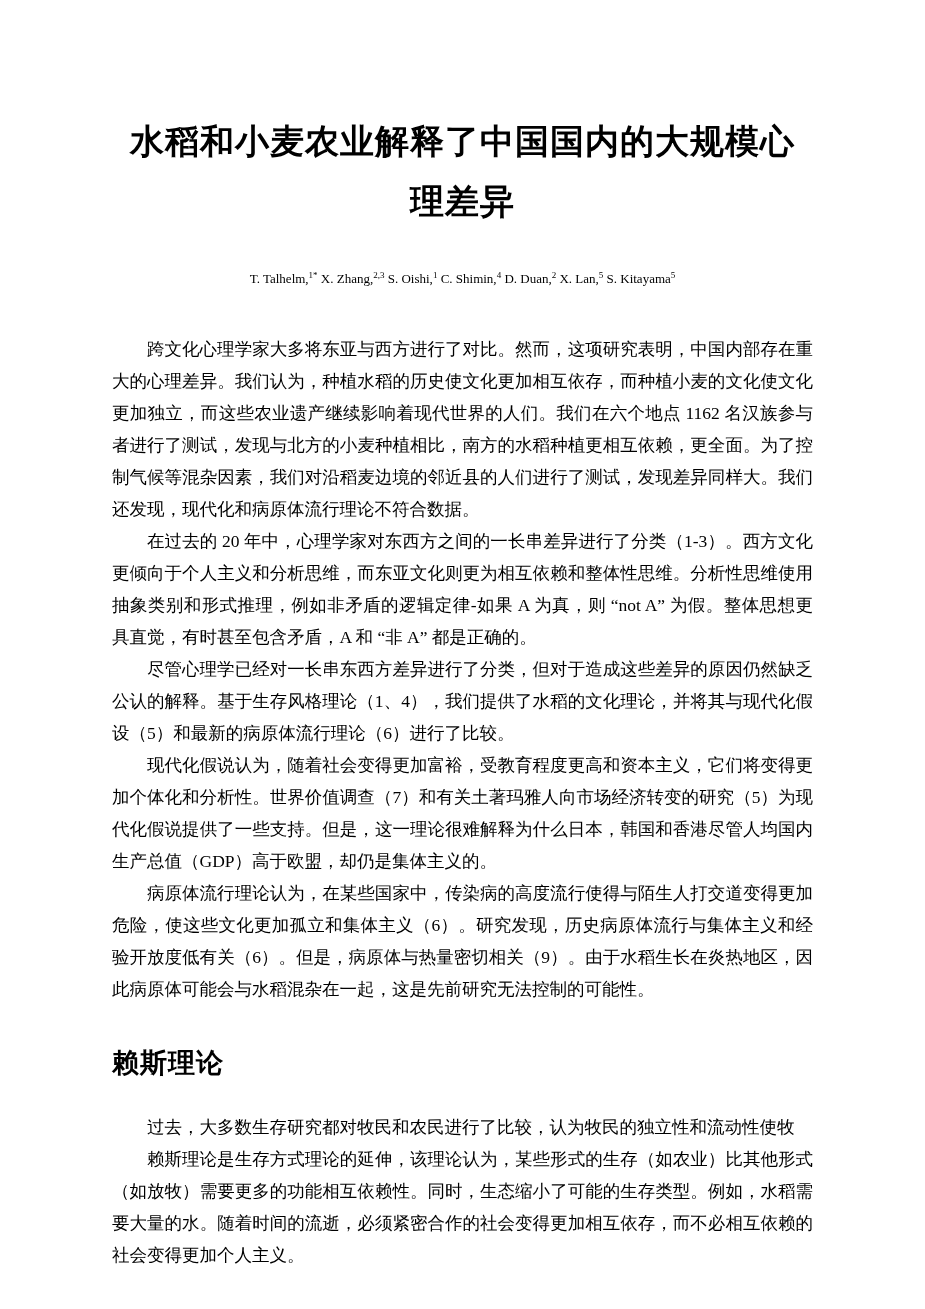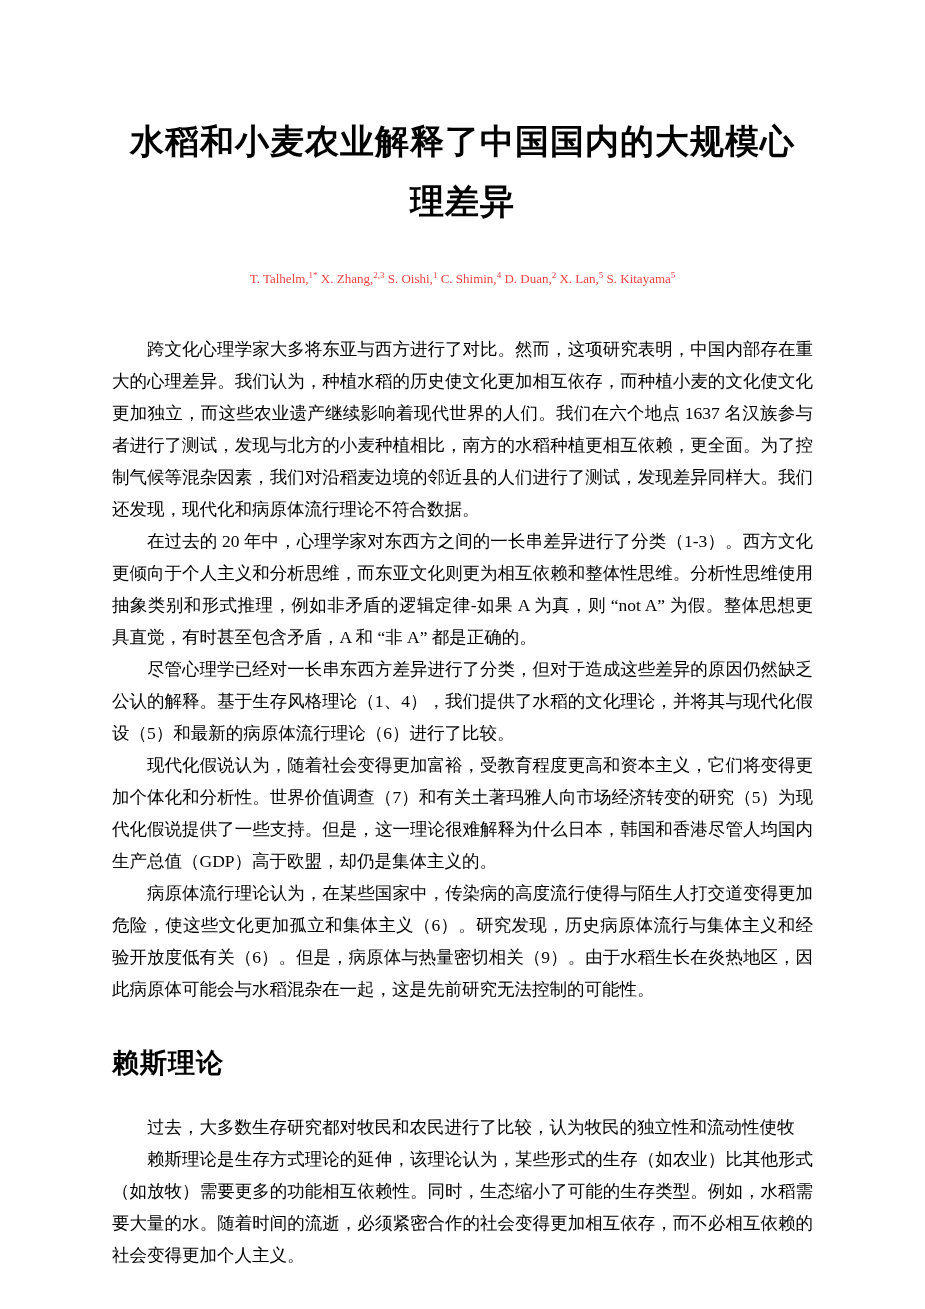--- a/index.html
+++ b/index.html
@@ -27,21 +27,21 @@
     font-size: 34px;
     font-weight: 700;
     line-height: 1.75;
     text-align: center;
     letter-spacing: 1px;
   }
   .author-line {
     margin: 0 0 46px 0;
     font-size: 13px;
     text-align: center;
-    color: #ef4444;
+    color: #000000;
   }
   .author-line sup {
     font-size: 9px;
     line-height: 0;
   }
   .doc-body {
     font-size: 17.5px;
     line-height: 1.83;
     text-align: justify;
   }
@@ -59,21 +59,21 @@
 </style>
 </head>
 <body>
 
 <div class="page">
   <h1 class="doc-title">水稻和小麦农业解释了中国国内的大规模心理差异</h1>
 
   <div class="author-line"><span>T. Talhelm,</span><sup>1*</sup><span> X. Zhang,</span><sup>2,3</sup><span> S. Oishi,</span><sup>1</sup><span> C. Shimin,</span><sup>4</sup><span> D. Duan,</span><sup>2</sup><span> X. Lan,</span><sup>5</sup><span> S. Kitayama</span><sup>5</sup></div>
 
   <div class="doc-body">
-      <p>跨文化心理学家大多将东亚与西方进行了对比。然而，这项研究表明，中国内部存在重大的心理差异。我们认为，种植水稻的历史使文化更加相互依存，而种植小麦的文化使文化更加独立，而这些农业遗产继续影响着现代世界的人们。我们在六个地点 1637 名汉族参与者进行了测试，发现与北方的小麦种植相比，南方的水稻种植更相互依赖，更全面。为了控制气候等混杂因素，我们对沿稻麦边境的邻近县的人们进行了测试，发现差异同样大。我们还发现，现代化和病原体流行理论不符合数据。</p>
+      <p>跨文化心理学家大多将东亚与西方进行了对比。然而，这项研究表明，中国内部存在重大的心理差异。我们认为，种植水稻的历史使文化更加相互依存，而种植小麦的文化使文化更加独立，而这些农业遗产继续影响着现代世界的人们。我们在六个地点 1162 名汉族参与者进行了测试，发现与北方的小麦种植相比，南方的水稻种植更相互依赖，更全面。为了控制气候等混杂因素，我们对沿稻麦边境的邻近县的人们进行了测试，发现差异同样大。我们还发现，现代化和病原体流行理论不符合数据。</p>
       <p>在过去的 20 年中，心理学家对东西方之间的一长串差异进行了分类（1-3）。西方文化更倾向于个人主义和分析思维，而东亚文化则更为相互依赖和整体性思维。分析性思维使用抽象类别和形式推理，例如非矛盾的逻辑定律-如果 A 为真，则 “not A” 为假。整体思想更具直觉，有时甚至包含矛盾，A 和 “非 A” 都是正确的。</p>
       <p>尽管心理学已经对一长串东西方差异进行了分类，但对于造成这些差异的原因仍然缺乏公认的解释。基于生存风格理论（1、4），我们提供了水稻的文化理论，并将其与现代化假设（5）和最新的病原体流行理论（6）进行了比较。</p>
       <p>现代化假说认为，随着社会变得更加富裕，受教育程度更高和资本主义，它们将变得更加个体化和分析性。世界价值调查（7）和有关土著玛雅人向市场经济转变的研究（5）为现代化假说提供了一些支持。但是，这一理论很难解释为什么日本，韩国和香港尽管人均国内生产总值（GDP）高于欧盟，却仍是集体主义的。</p>
       <p>病原体流行理论认为，在某些国家中，传染病的高度流行使得与陌生人打交道变得更加危险，使这些文化更加孤立和集体主义（6）。研究发现，历史病原体流行与集体主义和经验开放度低有关（6）。但是，病原体与热量密切相关（9）。由于水稻生长在炎热地区，因此病原体可能会与水稻混杂在一起，这是先前研究无法控制的可能性。</p>
       <h2>赖斯理论</h2>
       <p>过去，大多数生存研究都对牧民和农民进行了比较，认为牧民的独立性和流动性使牧</p>
       <p>赖斯理论是生存方式理论的延伸，该理论认为，某些形式的生存（如农业）比其他形式（如放牧）需要更多的功能相互依赖性。同时，生态缩小了可能的生存类型。例如，水稻需要大量的水。随着时间的流逝，必须紧密合作的社会变得更加相互依存，而不必相互依赖的社会变得更加个人主义。</p>
     </div>
 </div>
 

